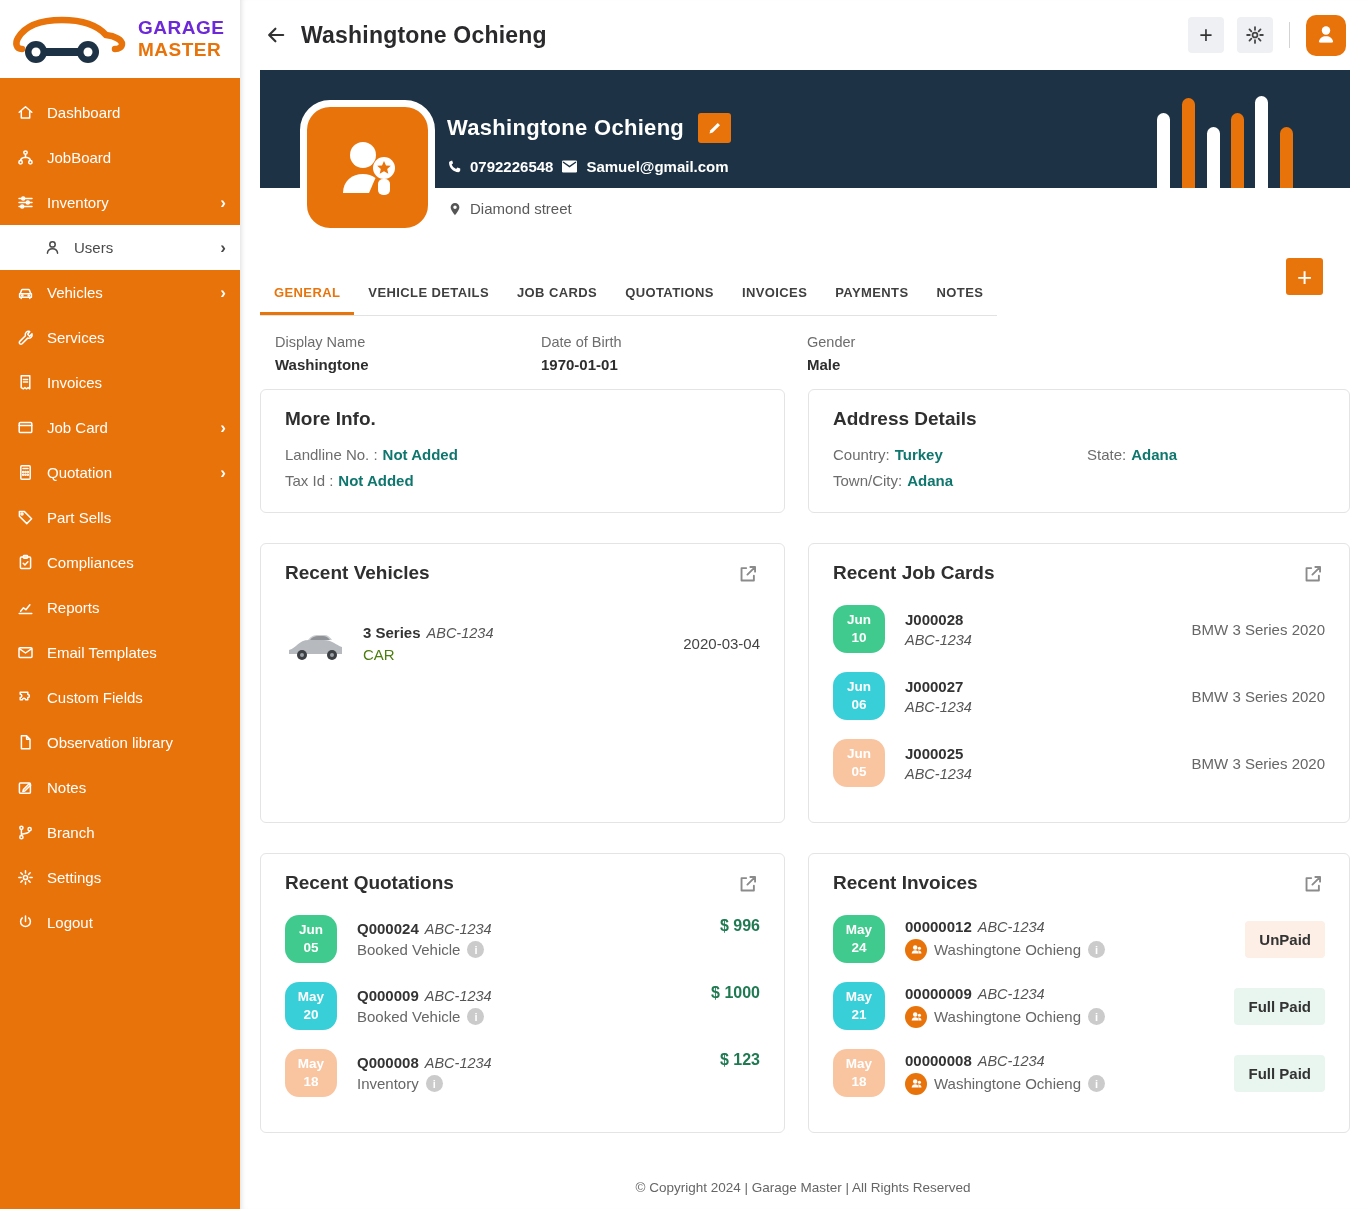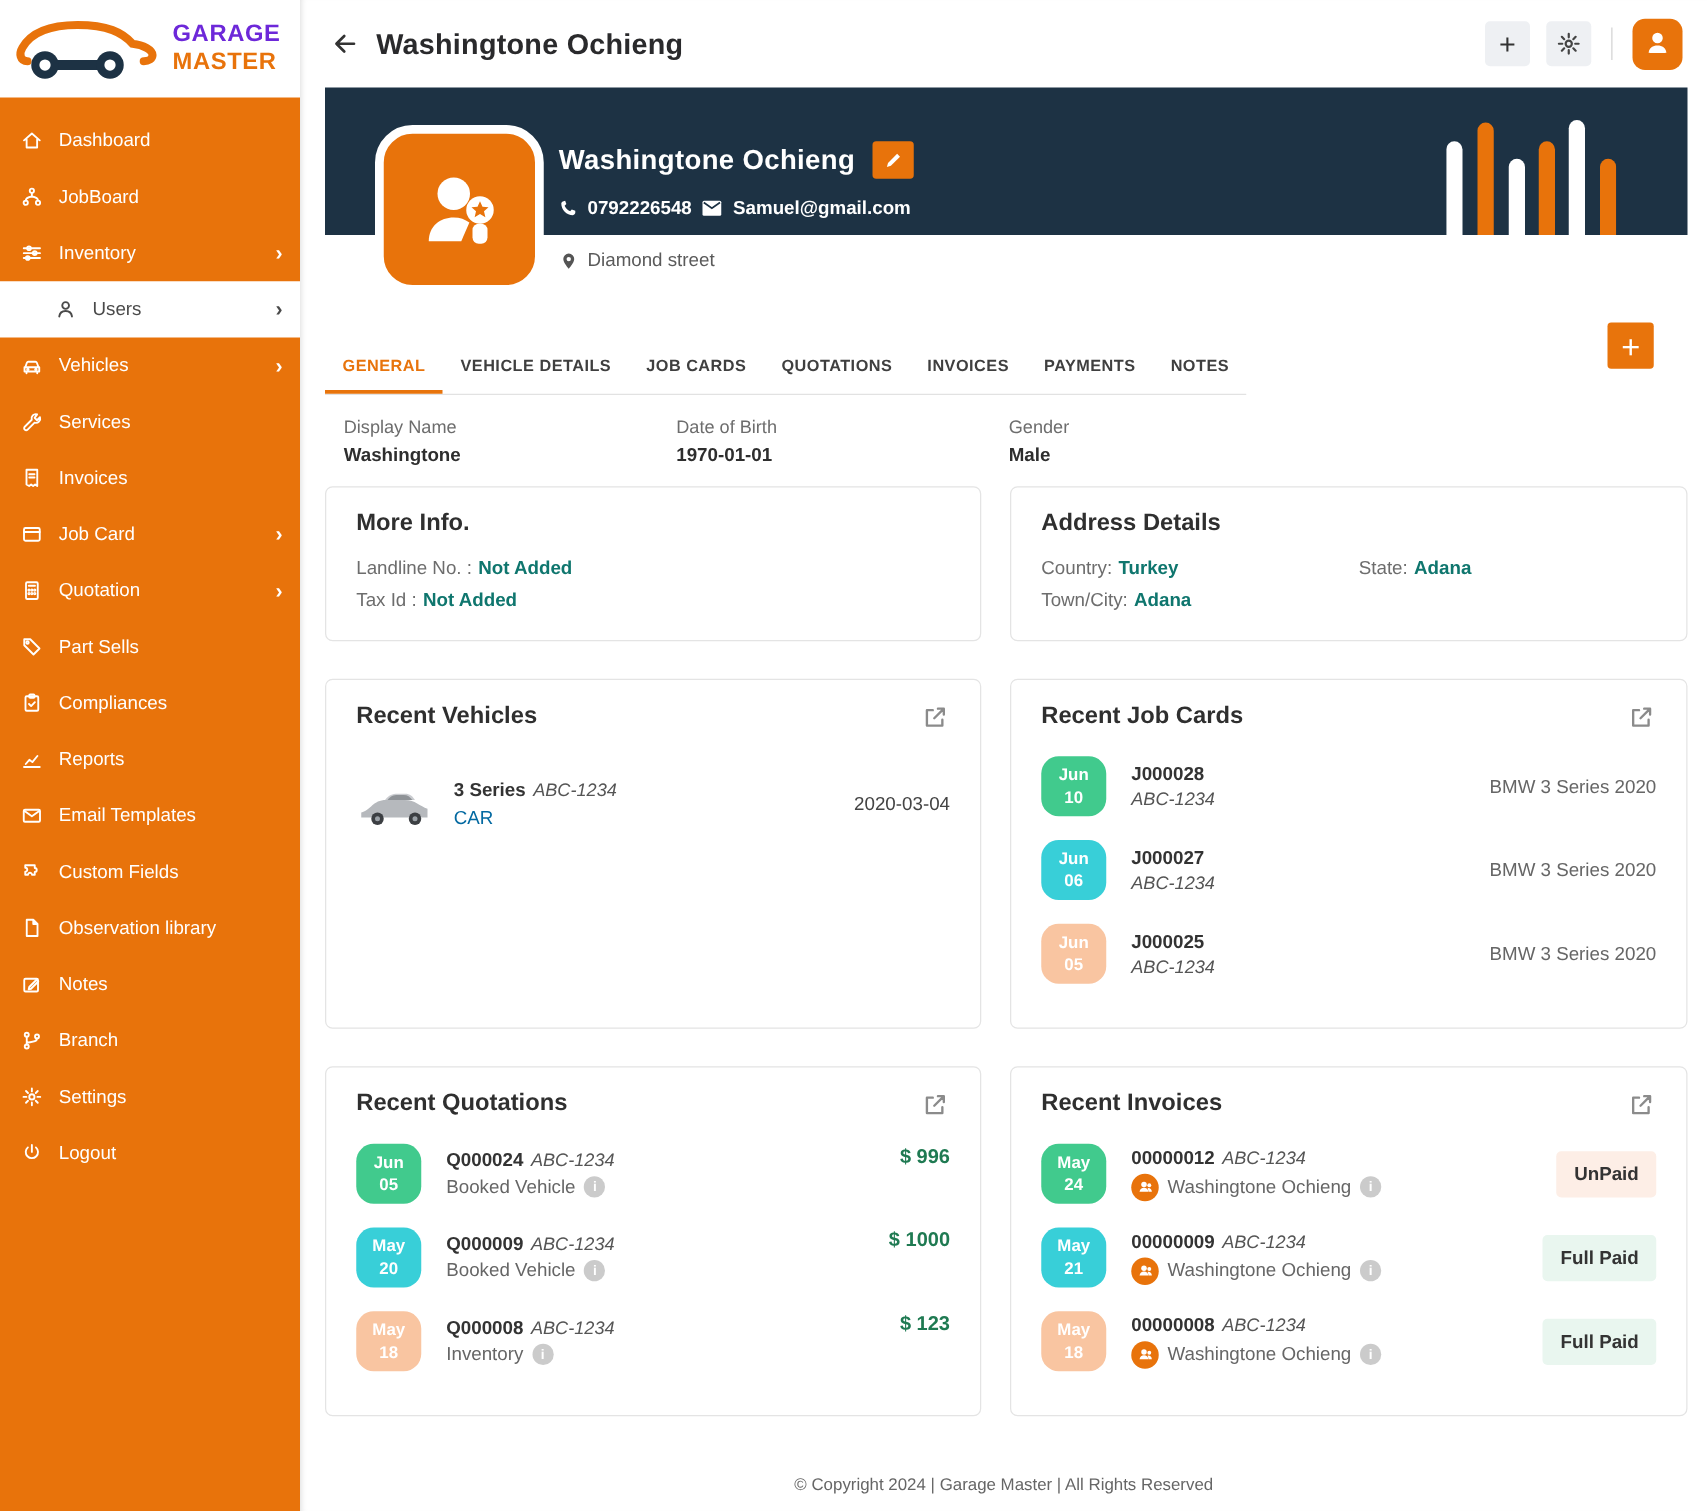--- a/index.html
+++ b/index.html
@@ -91,21 +91,21 @@
   .chip-paid { background:#e9f6ef; }
   .info-dot { width:17px; height:17px; border-radius:50%; background:#cbcbcb; color:#fff;
               font-size:11px; font-weight:bold; display:inline-flex; align-items:center; justify-content:center;
               font-style:normal; cursor:pointer; }
   .cust-ic { width:22px; height:22px; border-radius:50%; background:#e8730b; flex:0 0 22px;
              display:inline-flex; align-items:center; justify-content:center; }
   
   .veh-row { display:flex; align-items:center; margin-top:34px; cursor:pointer; }
   .veh-info { margin-left:16px; }
   .veh-date { margin-left:auto; font-size:15px; color:#444; }
-  .veh-type { font-size:15px; color:#0369a1; margin-top:5px; }
+  .veh-type { font-size:15px; color:#4d7c0f; margin-top:5px; }
   footer { margin-top:auto; text-align:center; padding:16px 0 14px; color:#666; font-size:13.5px; }
 </style>
 </head>
 <body>
 
 <aside class="sidebar">
   <div class="logo-area">
     <svg width="118" height="56" viewBox="0 0 118 56">
       <path d="M10 38 C4 38 3 32 6 27 C13 15 28 9 50 9 C74 9 86 15 94 24 C103 25 110 29 110 33 C110 36 107 38 103 38" stroke="#e8730b" stroke-width="6.5" fill="none" stroke-linecap="round"></path>
       <rect x="24" y="37" width="52" height="8" fill="#1d3244"></rect>

